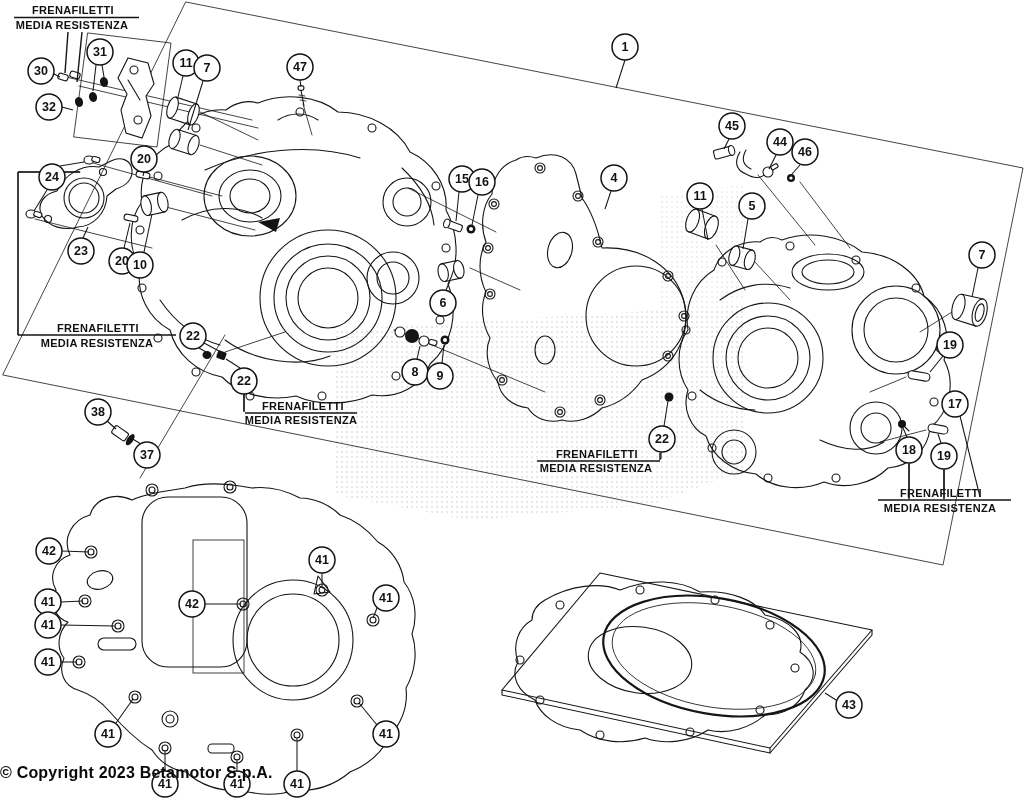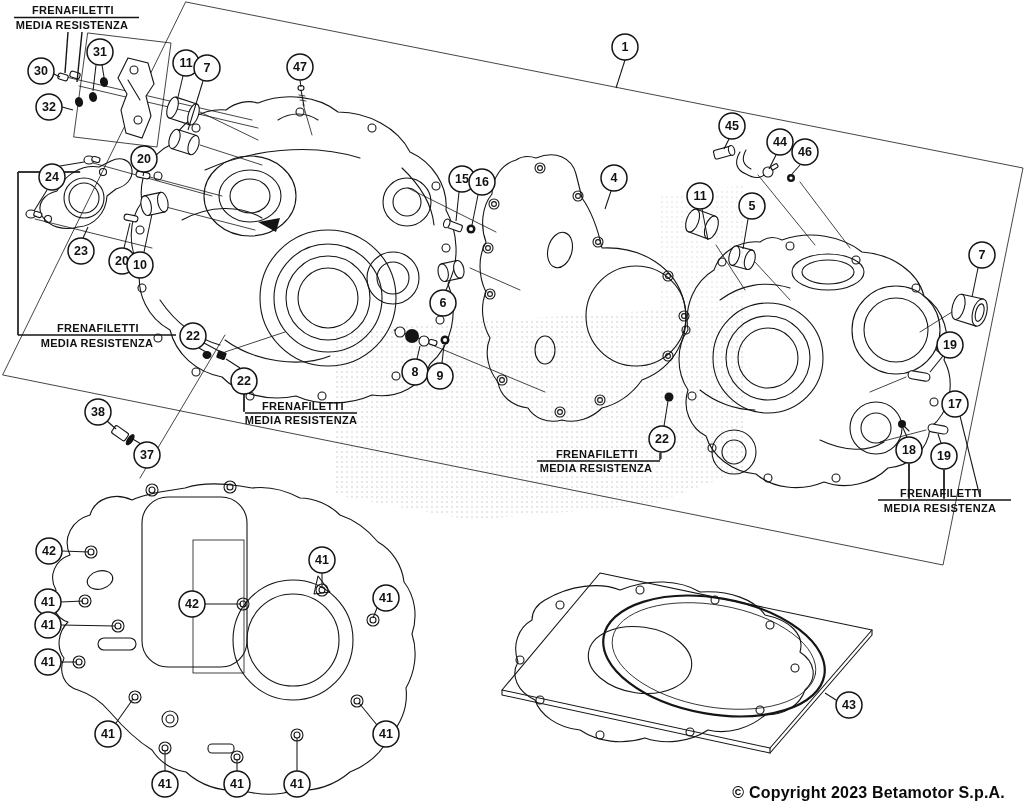--- a/index.html
+++ b/index.html
@@ -8,21 +8,21 @@
   .ln{fill:none;stroke:#151515;stroke-width:1.1;stroke-linejoin:round;stroke-linecap:round;}
   .thin{fill:none;stroke:#151515;stroke-width:0.8;stroke-linecap:round;}
   .thick{fill:none;stroke:#151515;stroke-width:2.2;}
   .dark{fill:#141414;stroke:none;}
   .wfill{fill:#ffffff;stroke:#151515;stroke-width:1.1;}
   .callout circle{fill:#ffffff;stroke:#141414;stroke-width:1.5;}
   .callout text{font:bold 12.5px "Liberation Sans",sans-serif;fill:#111;text-anchor:middle;}
   .note text{font:bold 11px "Liberation Sans",sans-serif;fill:#111;text-anchor:middle;letter-spacing:.3px;}
   .note line{stroke:#141414;stroke-width:1.4;}
   .leader{stroke:#151515;stroke-width:1.05;fill:none;}
-  #copyright{position:absolute;left:0;top:784px;width:1005px;text-align:right;
+  #copyright{position:absolute;left:0;top:764px;width:1005px;text-align:left;
     font:bold 16px "Liberation Sans",sans-serif;color:#0a0a0a;letter-spacing:.2px;}
 </style>
 </head>
 <body>
 
 <div id="stage">
 <svg id="diagram-svg" width="1024" height="807" viewBox="0 0 1024 807">
 
   <defs>
     <pattern id="dots" width="5" height="5" patternUnits="userSpaceOnUse">

